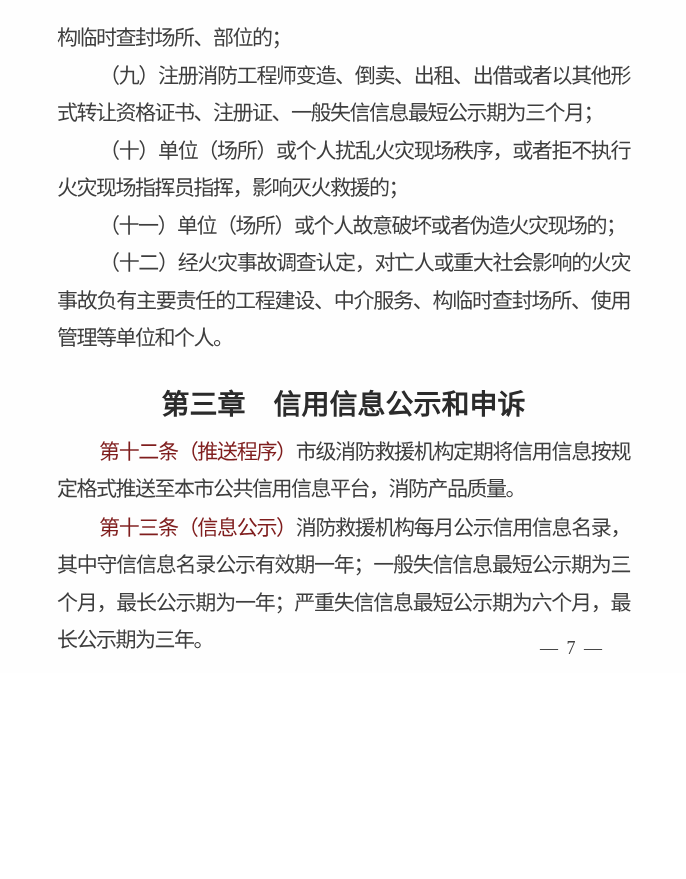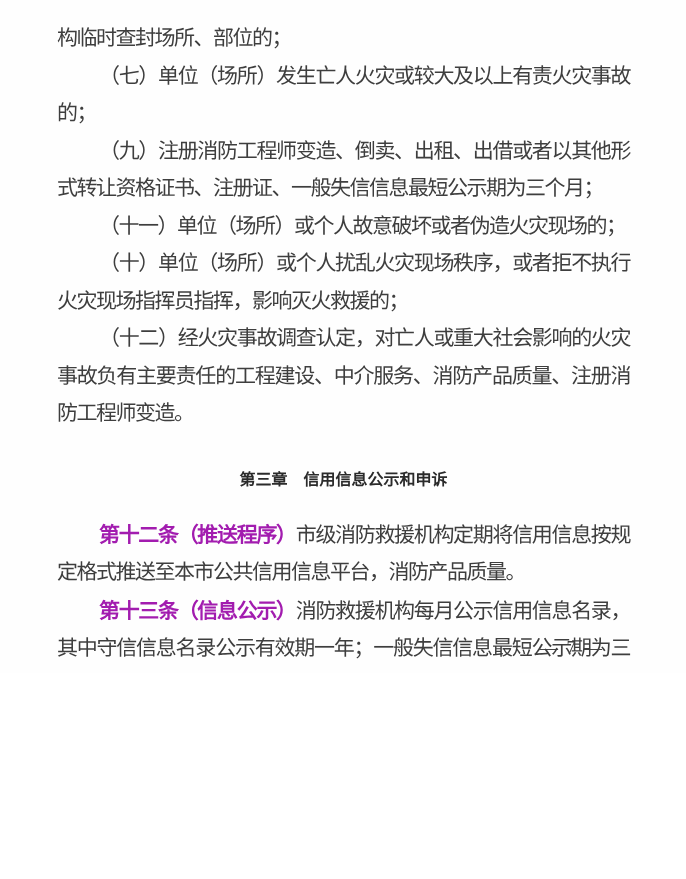--- a/index.html
+++ b/index.html
@@ -28,59 +28,58 @@
     line-height: 37.5px;
     letter-spacing: -1.5px;
     text-align: justify;
     text-indent: 42px;
     word-break: break-all;
   }
   .no-indent {
     text-indent: 0;
   }
   .chapter-heading {
-    margin: 27px 0 16px 0;
-    font-size: 16px;
+    margin: 27px 0 8px 0;
+    font-size: 28px;
     line-height: 40px;
     text-align: center;
     text-indent: 0;
     font-family: "Liberation Sans", "DejaVu Sans", sans-serif;
     font-weight: bold;
     color: #2b2b2b;
     letter-spacing: 0;
   }
   .article-lead {
     font-family: "Liberation Sans", "DejaVu Sans", sans-serif;
-    font-weight: bold;
-    color: #a21caf;
+    font-weight: normal;
+    color: #7f1d1d;
   }
   .page-number {
     position: absolute;
     right: 82px;
     bottom: 14px;
     font-size: 18px;
     line-height: 21px;
     letter-spacing: 2px;
     color: #3e3e3e;
     white-space: nowrap;
   }
 </style>
 </head>
 <body>
 
 <div class="page">
   <div class="content">
 
     <p class="body-par no-indent">构临时查封场所、部位的；</p>
 
-    <p class="body-par">（七）单位（场所）发生亡人火灾或较大及以上有责火灾事故的；</p>
     <p class="body-par">（九）注册消防工程师变造、倒卖、出租、出借或者以其他形式转让资格证书、注册证、一般失信信息最短公示期为三个月；</p>
+    <p class="body-par">（十）单位（场所）或个人扰乱火灾现场秩序，或者拒不执行火灾现场指挥员指挥，影响灭火救援的；</p>
     <p class="body-par">（十一）单位（场所）或个人故意破坏或者伪造火灾现场的；</p>
-    <p class="body-par">（十）单位（场所）或个人扰乱火灾现场秩序，或者拒不执行火灾现场指挥员指挥，影响灭火救援的；</p>
-    <p class="body-par">（十二）经火灾事故调查认定，对亡人或重大社会影响的火灾事故负有主要责任的工程建设、中介服务、消防产品质量、注册消防工程师变造。</p>
+    <p class="body-par">（十二）经火灾事故调查认定，对亡人或重大社会影响的火灾事故负有主要责任的工程建设、中介服务、构临时查封场所、使用管理等单位和个人。</p>
 
     <h2 class="chapter-heading">第三章　信用信息公示和申诉</h2>
 
     <p class="body-par"><span class="article-lead">第十二条（推送程序）</span><span>市级消防救援机构定期将信用信息按规定格式推送至本市公共信用信息平台，消防产品质量。</span></p>
 
     <p class="body-par"><span class="article-lead">第十三条（信息公示）</span><span>消防救援机构每月公示信用信息名录，其中守信信息名录公示有效期一年；一般失信信息最短公示期为三个月，最长公示期为一年；严重失信信息最短公示期为六个月，最长公示期为三年。</span></p>
 
   </div>
 
   <div class="page-number">— 7 —</div>

